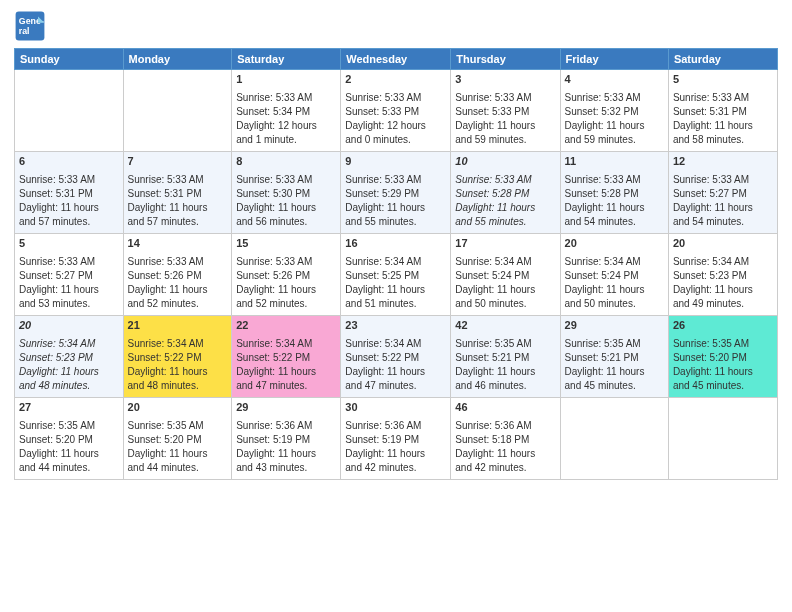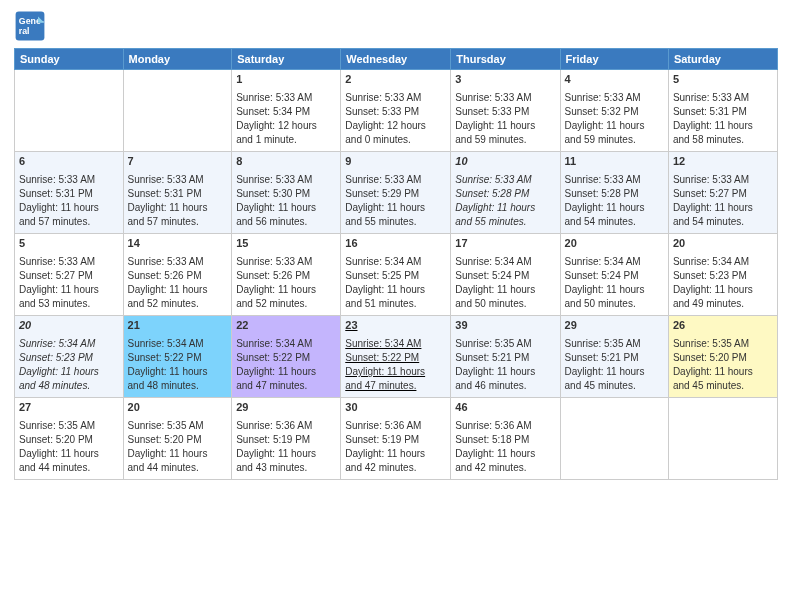--- a/index.html
+++ b/index.html
@@ -269,56 +269,56 @@
           </td>
         </tr>
         <tr>
           <td style="background: rgb(240, 245, 252); font-style: italic;">
             <span class="day-num">20</span>
             <div class="day-info" style="white-space: pre-line;">Sunrise: 5:34 AM
 Sunset: 5:23 PM
 Daylight: 11 hours
 and 48 minutes.</div>
           </td>
-          <td style="background: #7dd3fc;">
+          <td style="background: #fde047;">
             <span class="day-num">21</span>
             <div class="day-info" style="white-space: pre-line;">Sunrise: 5:34 AM
 Sunset: 5:22 PM
 Daylight: 11 hours
 and 48 minutes.</div>
           </td>
-          <td style="background: #c4b5fd;">
+          <td style="background: #f9a8d4;">
             <span class="day-num">22</span>
             <div class="day-info" style="white-space: pre-line;">Sunrise: 5:34 AM
 Sunset: 5:22 PM
 Daylight: 11 hours
 and 47 minutes.</div>
           </td>
-          <td style="background: rgb(240, 245, 252); text-decoration: underline;">
+          <td style="background: rgb(240, 245, 252);">
             <span class="day-num">23</span>
             <div class="day-info" style="white-space: pre-line;">Sunrise: 5:34 AM
 Sunset: 5:22 PM
 Daylight: 11 hours
 and 47 minutes.</div>
           </td>
           <td style="background: rgb(240, 245, 252);">
-            <span class="day-num">39</span>
+            <span class="day-num">42</span>
             <div class="day-info" style="white-space: pre-line;">Sunrise: 5:35 AM
 Sunset: 5:21 PM
 Daylight: 11 hours
 and 46 minutes.</div>
           </td>
           <td style="background: rgb(240, 245, 252);">
             <span class="day-num">29</span>
             <div class="day-info" style="white-space: pre-line;">Sunrise: 5:35 AM
 Sunset: 5:21 PM
 Daylight: 11 hours
 and 45 minutes.</div>
           </td>
-          <td style="background: #fef9c3;">
+          <td style="background: #5eead4;">
             <span class="day-num">26</span>
             <div class="day-info" style="white-space: pre-line;">Sunrise: 5:35 AM
 Sunset: 5:20 PM
 Daylight: 11 hours
 and 45 minutes.</div>
           </td>
         </tr>
         <tr>
           <td>
             <span class="day-num">27</span>

